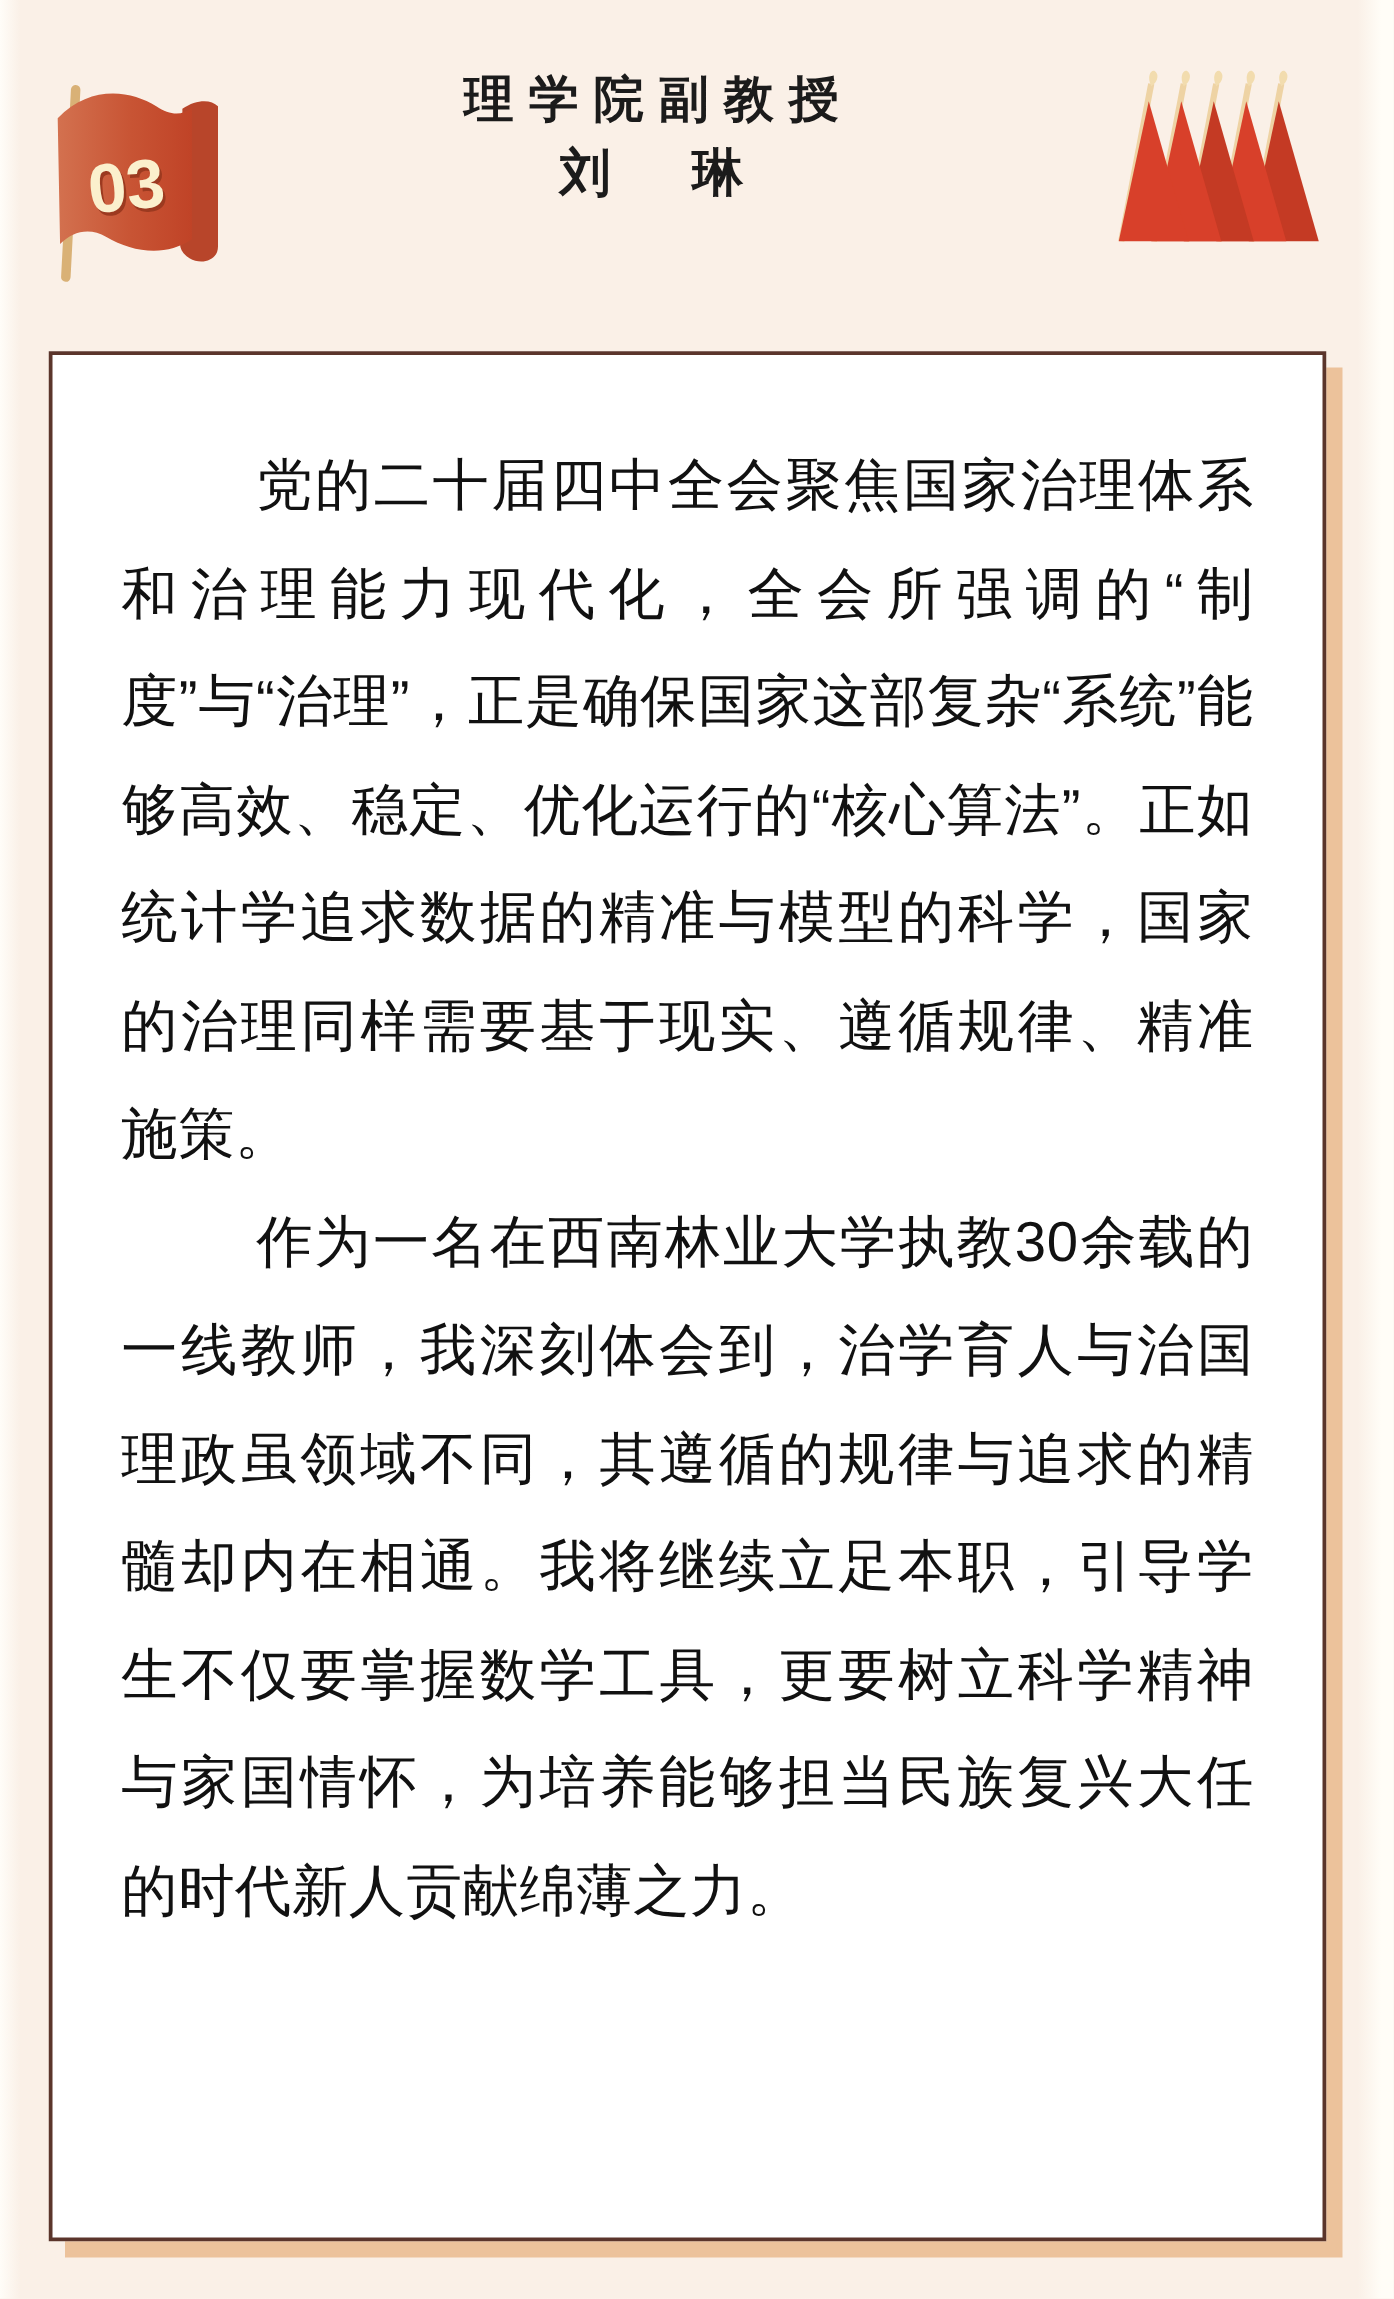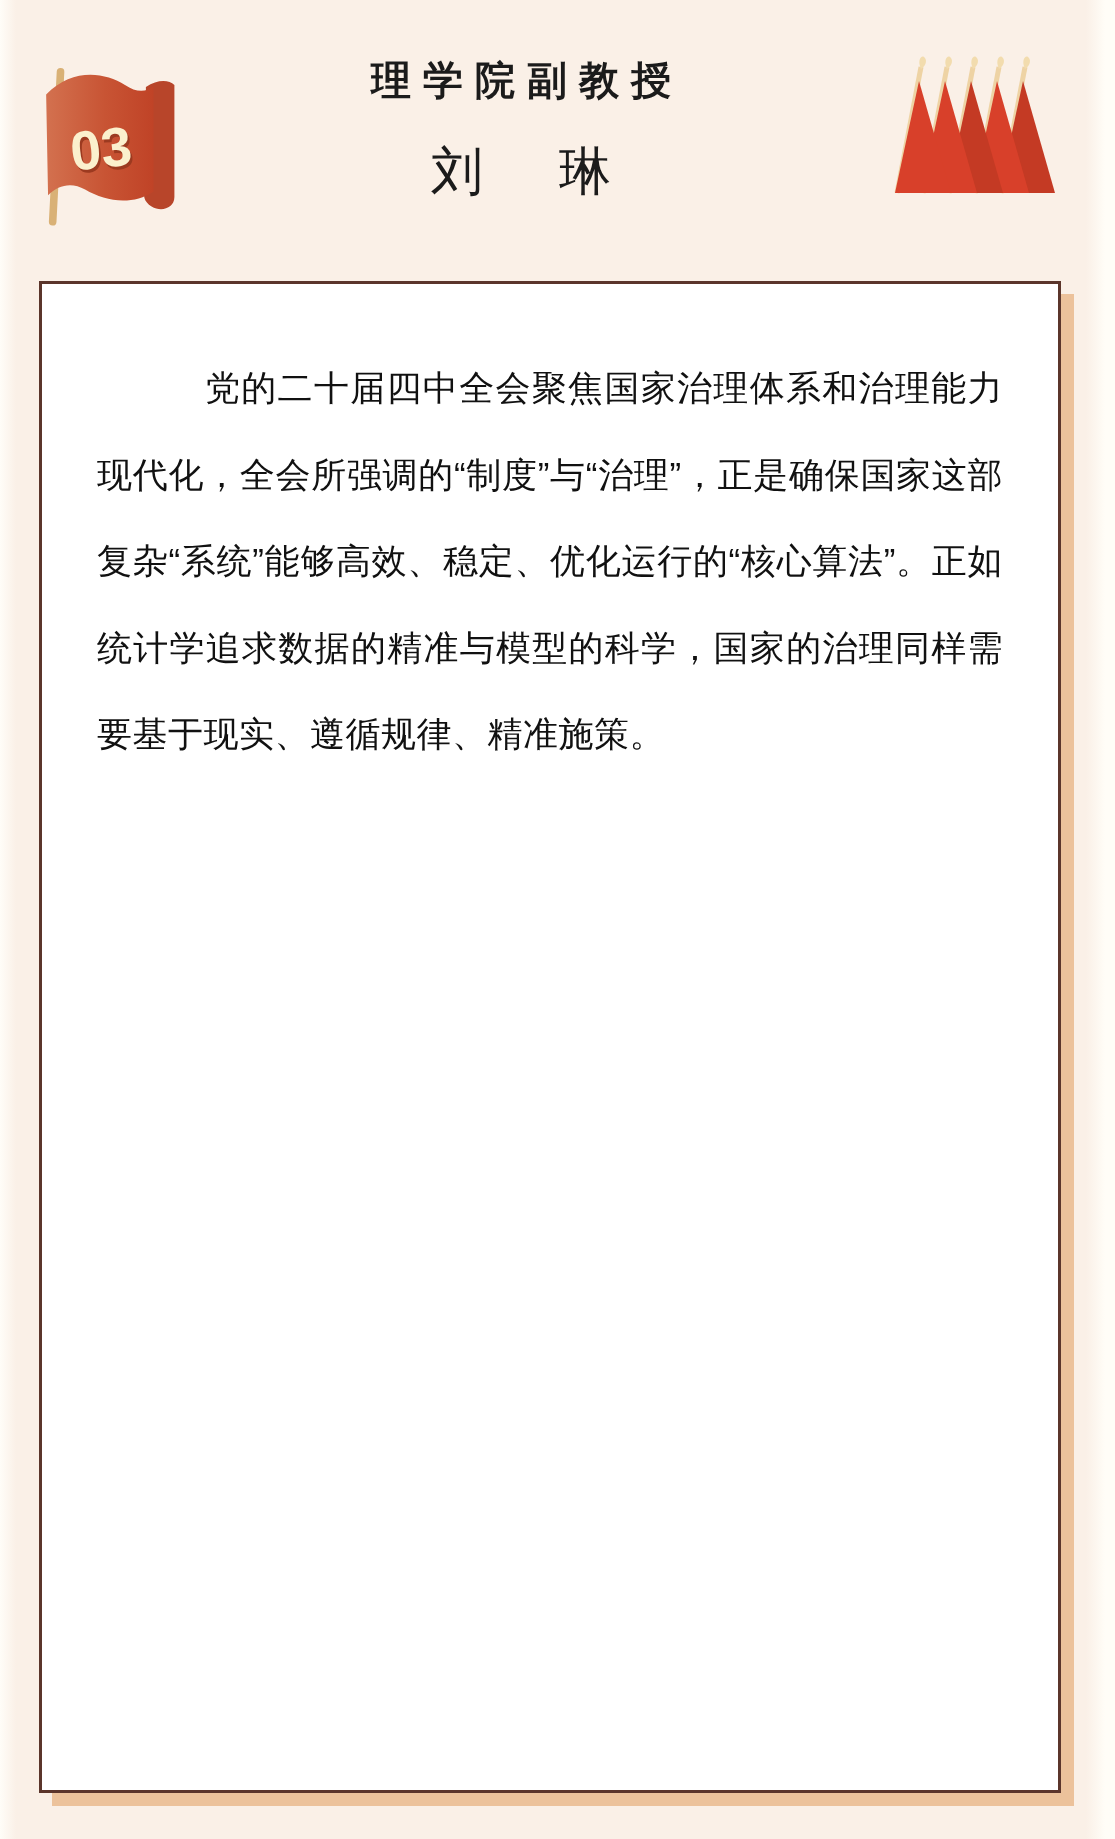--- a/index.html
+++ b/index.html
@@ -20,39 +20,38 @@
   .flag-badge{position:absolute;left:30px;top:46px;width:152px;height:192px;}
   .title-block{
     position:absolute;left:287px;top:50px;width:480px;
     text-align:center;color:#1b1b1b;
   }
   .title-line1{
     font-size:40px;font-weight:700;line-height:60px;
     letter-spacing:12px;white-space:nowrap;
   }
   .title-line2{
-    margin-top:33px;
-    font-size:52px;font-weight:400;line-height:56px;
+    font-size:41px;font-weight:700;line-height:56px;
     letter-spacing:12px;white-space:nowrap;
   }
   .pennants{position:absolute;left:893px;top:55px;width:168px;height:143px;}
 
   
   .content-box{
     position:absolute;left:39px;top:281px;
     width:1022px;height:1512px;
     box-sizing:border-box;
     background:#ffffff;
     border:3px solid #5b352b;
     box-shadow:13px 13px 0 0 #ecc29b;
     padding:61px 55px 56px 55px;
   }
   .content-box p{
     margin:0;
-    font-size:35px;
+    font-size:45px;
     line-height:86.5px;
     color:#111111;
     text-align:justify;
     text-justify:inter-character;
     text-indent:108px;
     letter-spacing:0.5px;
   }
 </style>
 </head>
 <body>
@@ -109,15 +108,16 @@
       <g transform="translate(0,0)">
         <line x1="4" y1="138" x2="28" y2="12" stroke="#eed3a4" stroke-width="5"></line>
         <path d="M28,14 C24,6 28,0 31,2 C34,4 34,10 28,14 Z" fill="#f2dcae"></path>
         <polygon points="26,26 2,138 58,138" fill="#d8402a"></polygon>
       </g>
     </svg>
   </div>
 
   <div class="content-box">
     <p>党的二十届四中全会聚焦国家治理体系和治理能力现代化，全会所强调的“制度”与“治理”，正是确保国家这部复杂“系统”能够高效、稳定、优化运行的“核心算法”。正如统计学追求数据的精准与模型的科学，国家的治理同样需要基于现实、遵循规律、精准施策。</p>
+    <p>作为一名在西南林业大学执教30余载的一线教师，我深刻体会到，治学育人与治国理政虽领域不同，其遵循的规律与追求的精髓却内在相通。我将继续立足本职，引导学生不仅要掌握数学工具，更要树立科学精神与家国情怀，为培养能够担当民族复兴大任的时代新人贡献绵薄之力。</p>
   </div>
 
 </div>
 
 </body></html>

